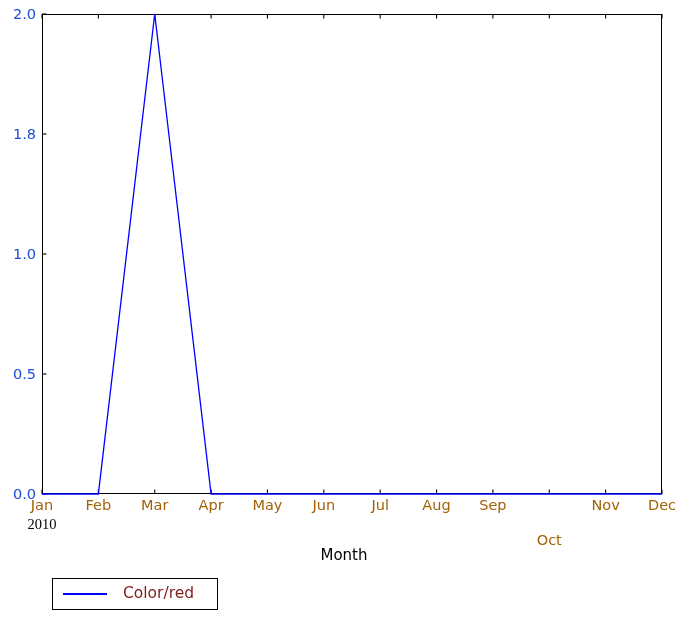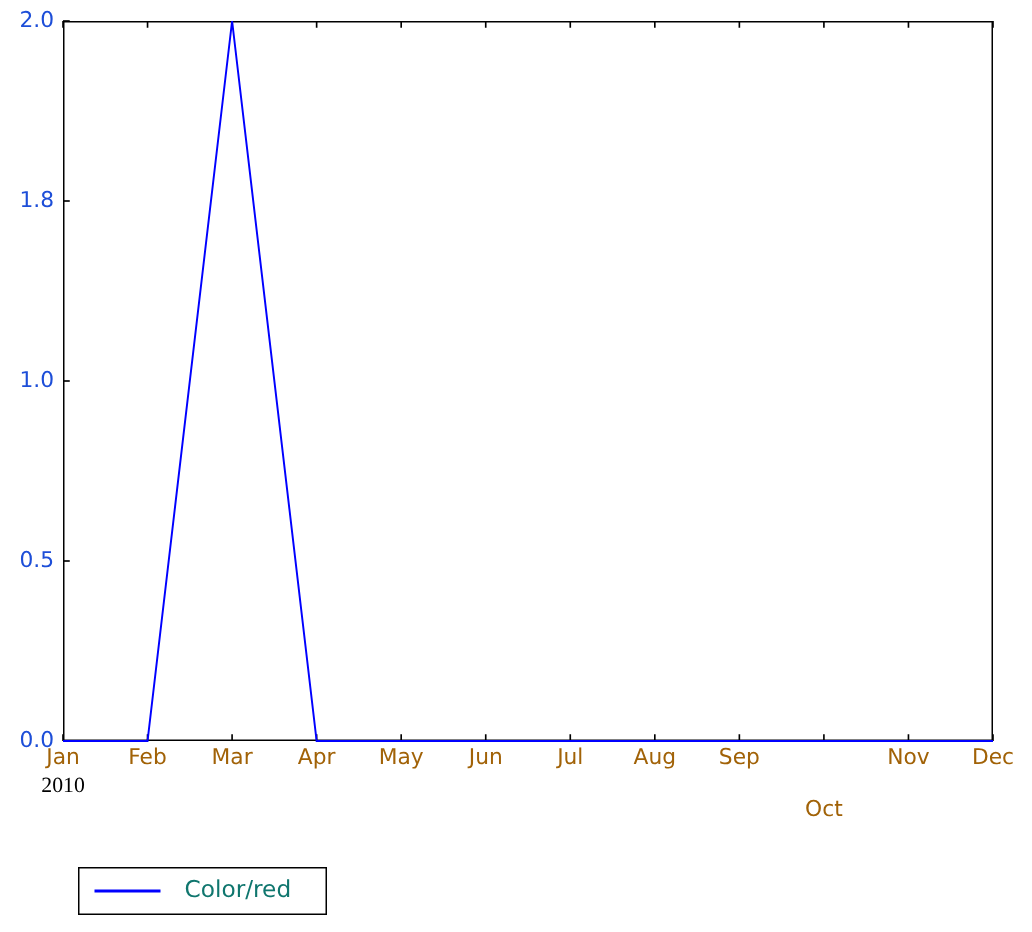--- a/index.html
+++ b/index.html
@@ -112,21 +112,21 @@
   #legend-sample {
     width: 44px;
     height: 2px;
     margin-left: 10px;
     background: #0000ff;
     flex: none;
   }
   #legend-label {
     margin-left: 16px;
     font-size: 15.5px;
-    color: #0f766e;
+    color: #7f1d1d;
     line-height: 1;
     white-space: nowrap;
   }
 </style>
 </head>
 <body>
 
 <div id="figure">
 
   <div id="ytick-labels">
@@ -187,19 +187,20 @@
       <div class="xtick-label" style="left: 323.818px;">Jun</div>
       <div class="xtick-label" style="left: 380.182px;">Jul</div>
       <div class="xtick-label" style="left: 436.545px;">Aug</div>
       <div class="xtick-label" style="left: 492.909px;">Sep</div>
       <div class="xtick-label" style="left: 549.273px; margin-top: 35px;">Oct</div>
       <div class="xtick-label" style="left: 605.636px;">Nov</div>
       <div class="xtick-label" style="left: 662px;">Dec</div>
       <div class="xtick-year" style="left: 42px;">2010</div>
     </div>
 
+  <div id="xaxis-title">Month</div>
 
   <div id="legend">
     <div id="legend-sample" style="background: rgb(0, 0, 255);"></div>
     <div id="legend-label">Color/red</div>
   </div>
 
 </div>
 
 </body></html>

